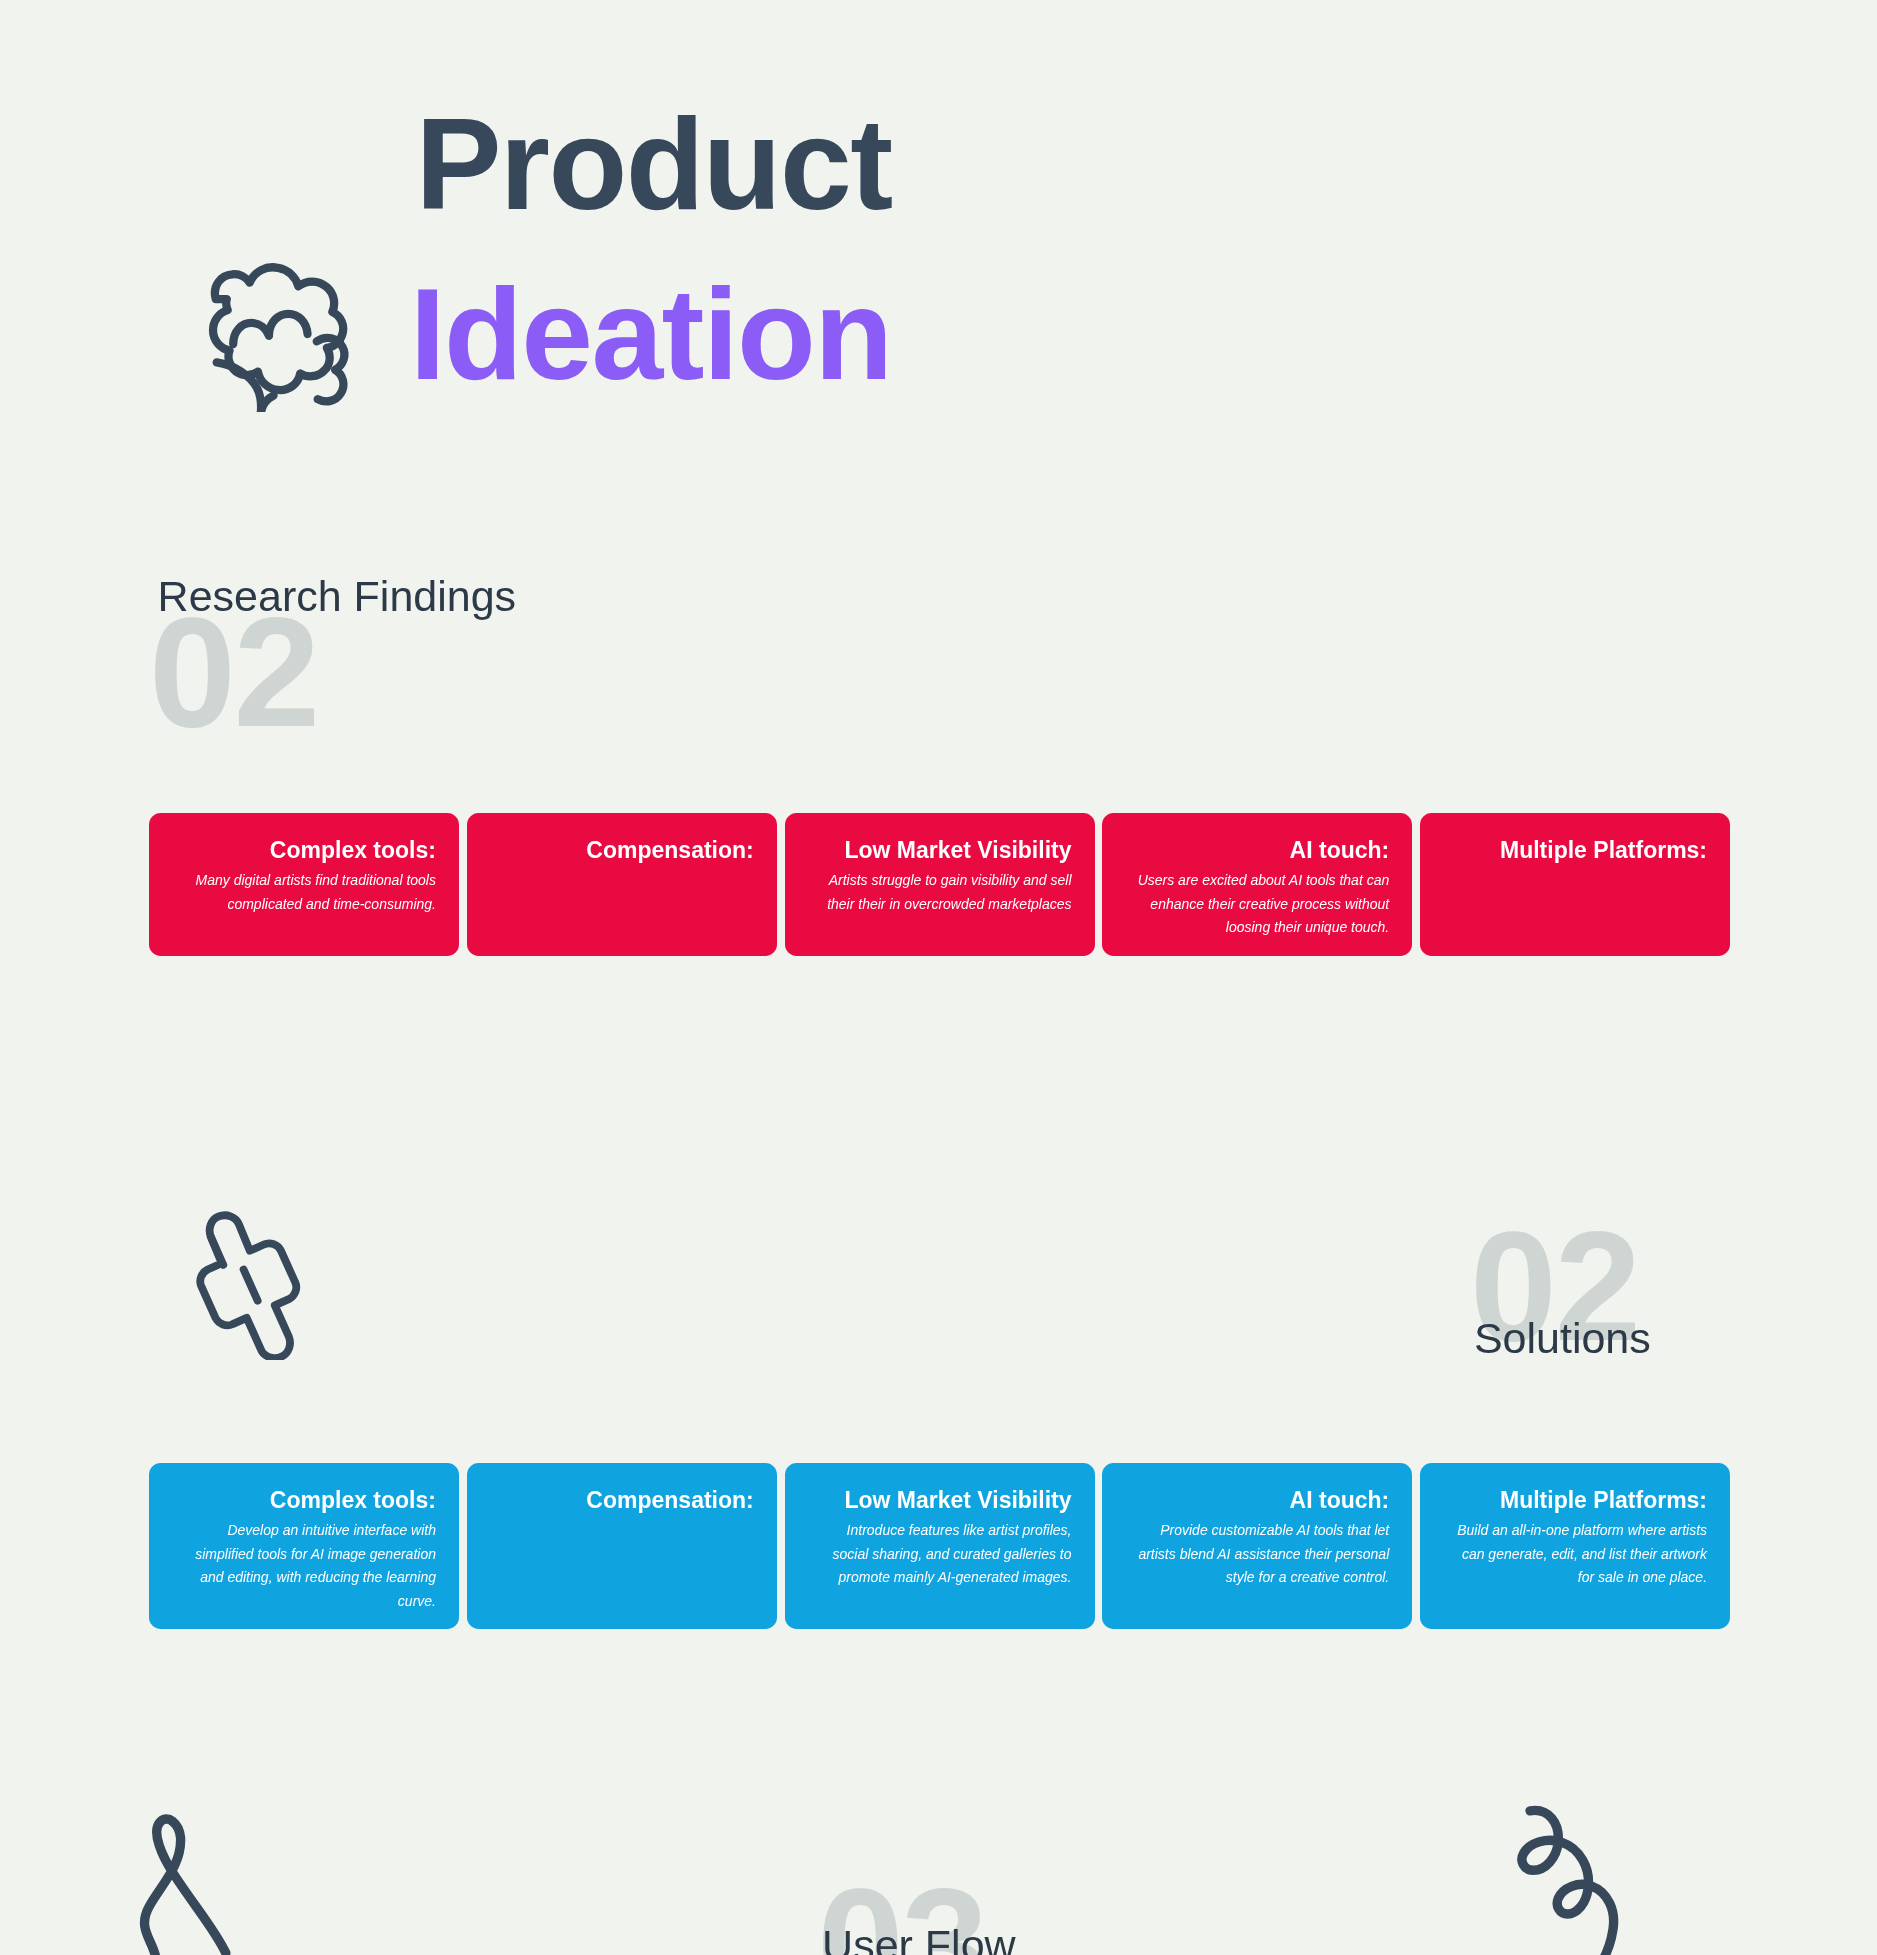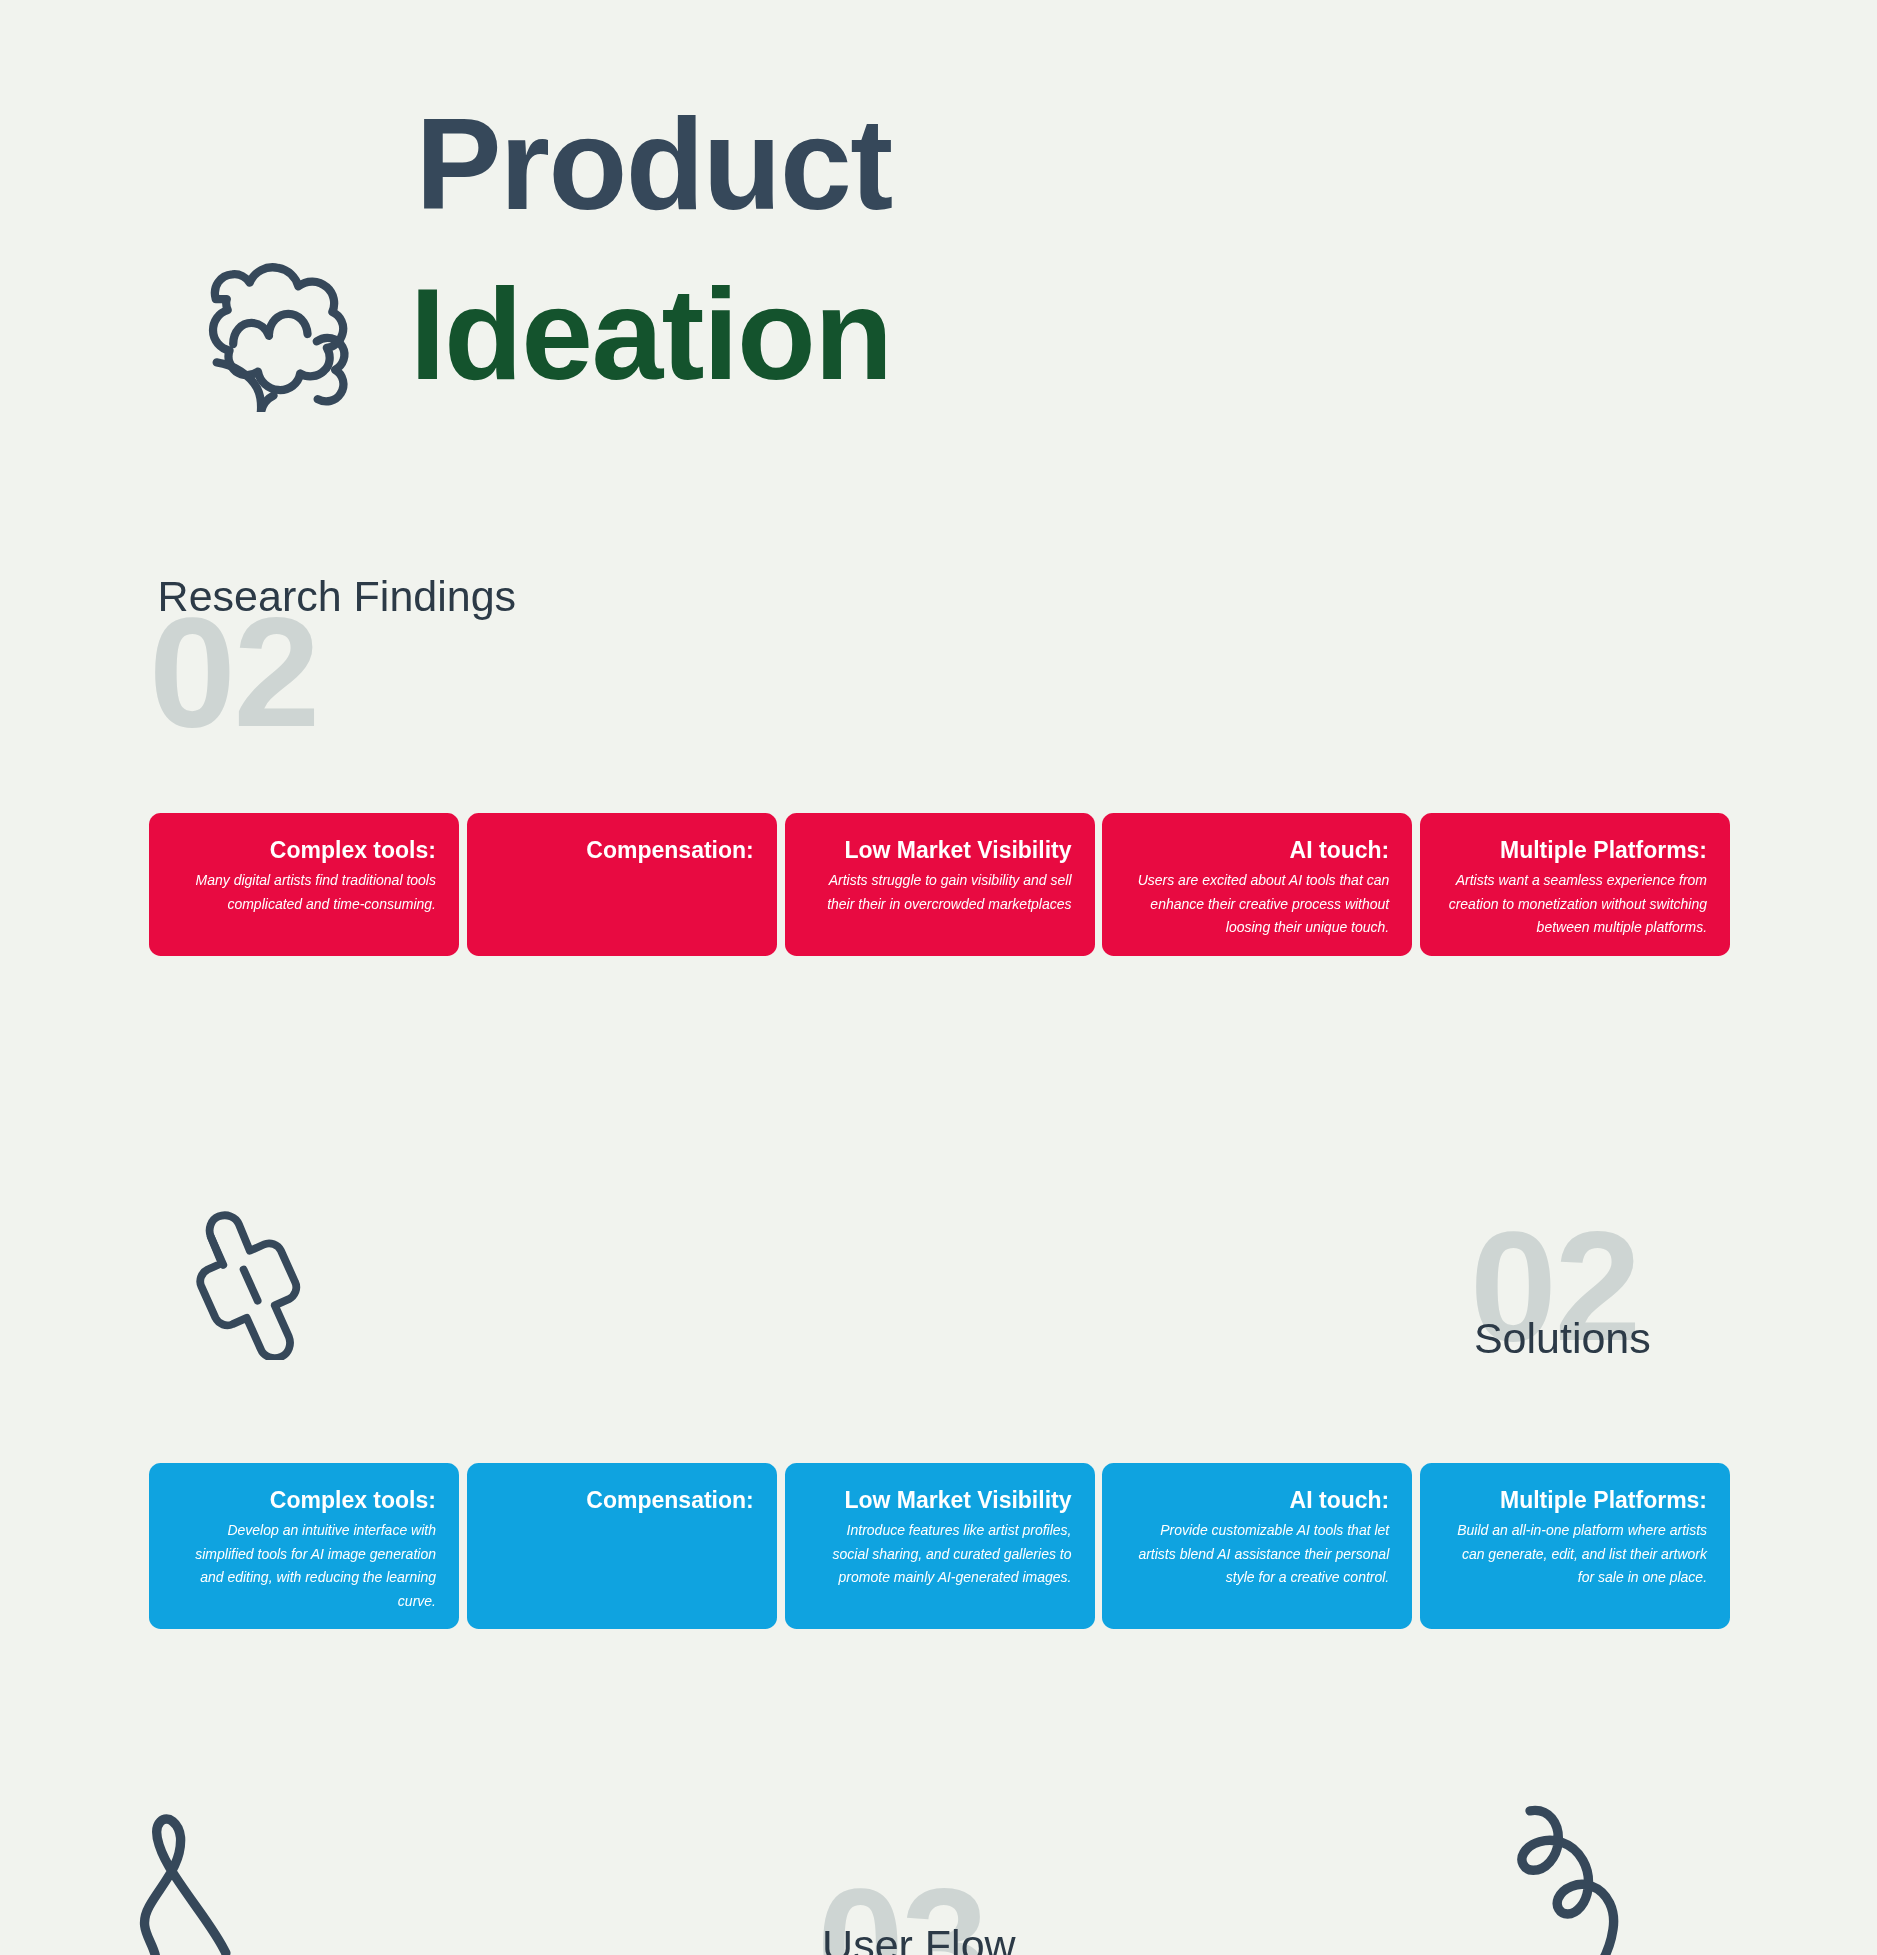--- a/index.html
+++ b/index.html
@@ -13,21 +13,21 @@
 
   
   .title-block { position: absolute; left: 163px; top: 100px; text-align: right; }
   .title-line1 {
     font-size: 129px; font-weight: 700; color: #36485a;
     letter-spacing: -1.6px; line-height: 1; white-space: nowrap;
   }
   .title-row2 { display: flex; align-items: center; margin-top: 27px; }
   .brain-icon { width: 239px; height: 156px; flex: none; margin-left: -7.8px; }
   .title-line2 {
-    font-size: 129px; font-weight: 700; color: #14532d;
+    font-size: 129px; font-weight: 700; color: #8b5cf6;
     letter-spacing: -1.6px; line-height: 1; margin-left: 15.6px; white-space: nowrap;
   }
 
   
   .sec-head { position: absolute; }
   .sec-num {
     position: absolute; font-size: 156px; font-weight: 700;
     color: #ced5d3; line-height: 1; letter-spacing: -2.3px;
   }
   .sec-label {
@@ -112,21 +112,20 @@
     <div class="card findings">
       <div class="card-title">Low Market Visibility</div>
       <div class="card-body">Artists struggle to gain visibility and sell their their in overcrowded marketplaces</div>
     </div>
     <div class="card findings">
       <div class="card-title">AI touch:</div>
       <div class="card-body">Users are excited about AI tools that can enhance their creative process without loosing their unique touch.</div>
     </div>
     <div class="card findings">
       <div class="card-title">Multiple Platforms:</div>
-      <div class="card-body">Artists want a seamless experience from creation to monetization without switching between multiple platforms.</div>
     </div>
   </div>
 
   <span class="doodle" id="wrench">
     <svg viewBox="0 0 140 100" width="219" height="156" fill="none" stroke="#36485a" stroke-width="5" stroke-linecap="round" stroke-linejoin="round">
       <path d="M22 8c-5 2-7 8-5 13l7 17-9 4c-4 2-6 7-4 11l9 20c2 4 7 6 11 4l9-4 9 20c2 5 8 7 13 5 5-2 7-8 5-13l-9-20 9-4c4-2 6-7 4-11l-9-20c-2-4-7-6-11-4l-9 4-7-17c-2-5-8-7-13-5z"></path>
       <path d="M17 21l8 18M38 42l9 20"></path>
     </svg>
   </span>
 

